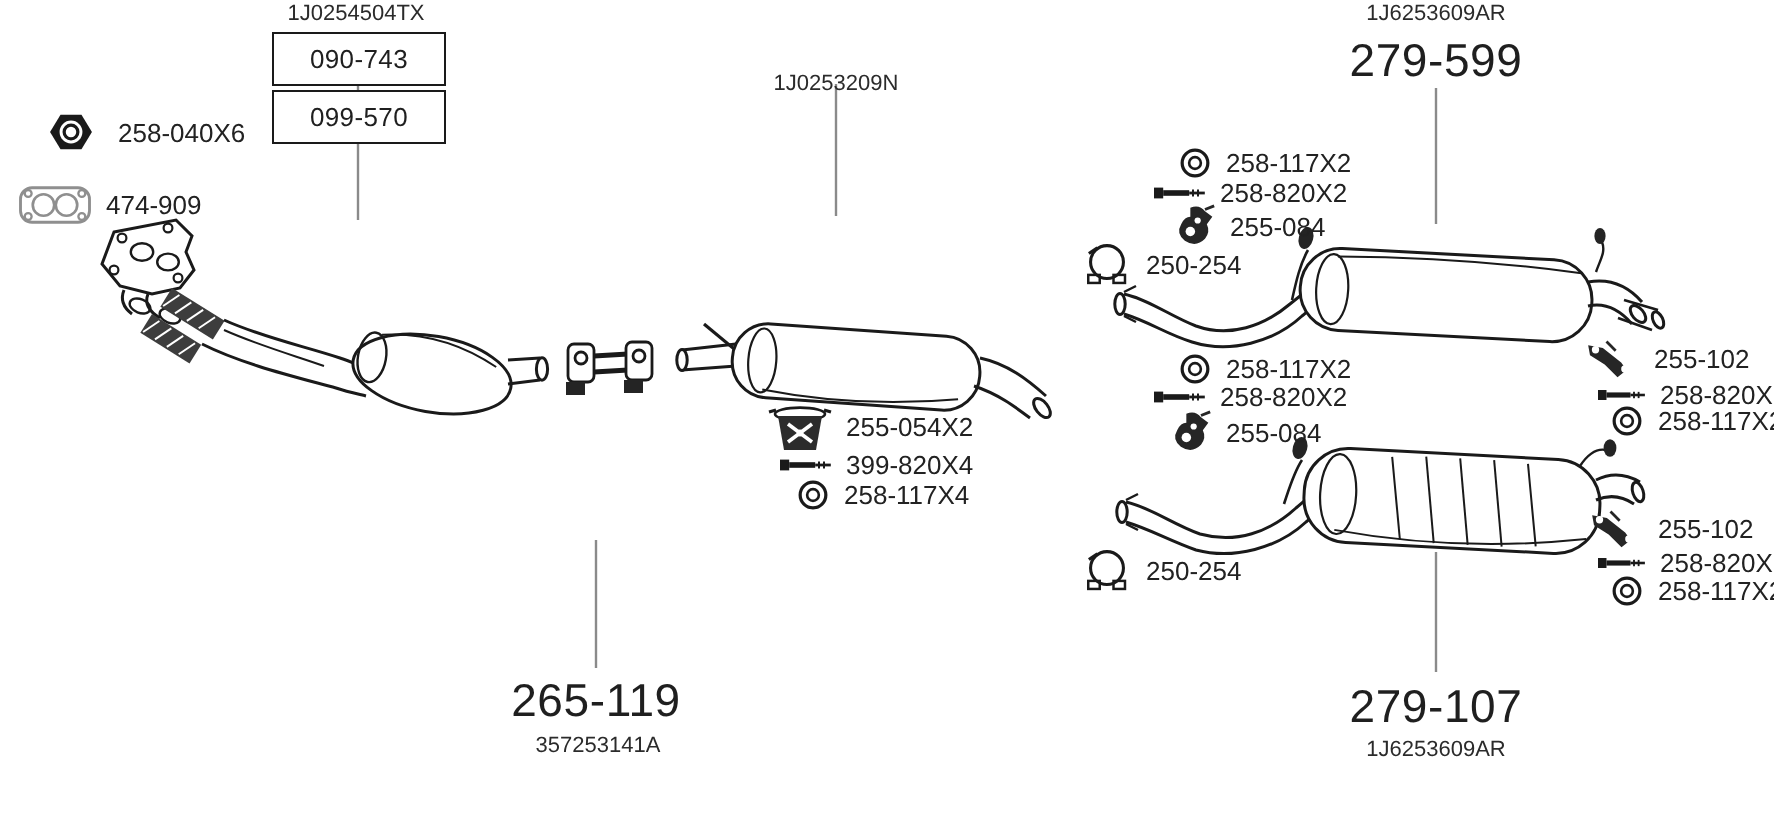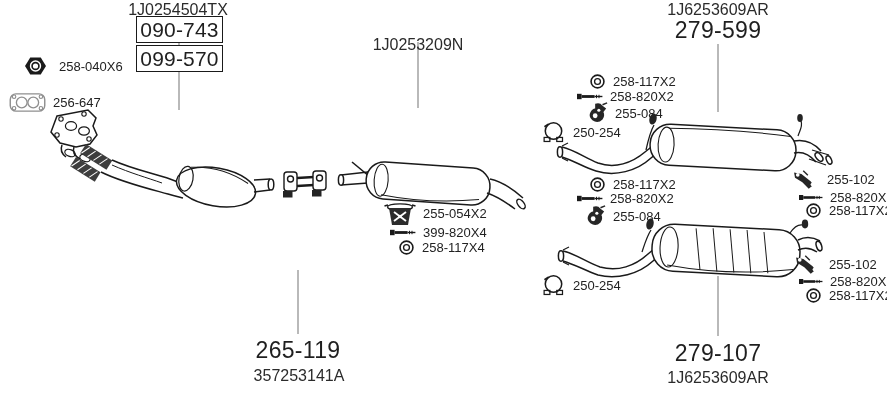--- a/index.html
+++ b/index.html
@@ -1,23 +1,23 @@
 <!DOCTYPE html>
 <html><head>
 <meta charset="utf-8">
 <style>
   html,body{margin:0;padding:0;background:#fff;}
   .stage{position:relative;width:887px;height:409px;background:#ffffff;overflow:hidden;
          font-family:"Liberation Sans",sans-serif;color:#1a1a1a;}
   .abs{position:absolute;}
   .art{position:absolute;left:0;top:0;}
-  .oe{font-size:16px;color:#2b2b2b;text-align:center;white-space:nowrap;}
+  .oe{font-size:11px;color:#2b2b2b;text-align:center;white-space:nowrap;}
   .bignum{font-size:23px;letter-spacing:.3px;text-align:center;white-space:nowrap;color:#1f1f1f;}
   .numbox{border:1.7px solid #1a1a1a;display:flex;align-items:center;justify-content:center;
-          font-size:21px;letter-spacing:.2px;background:#fff;color:#1f1f1f;}
+          font-size:13px;letter-spacing:.2px;background:#fff;color:#1f1f1f;}
   .sysbox{border:1.6px solid #1a1a1a;display:flex;align-items:center;justify-content:center;
           font-size:19px;background:#fff;color:#1f1f1f;margin-top:29px;}
   .plabel{position:absolute;display:flex;align-items:center;gap:7px;}
   .ptxt{font-size:13px;white-space:nowrap;color:#222;}
 </style>
 </head>
 <body>
 
 <div class="stage">
 
@@ -224,21 +224,21 @@
   <div class="plabel" style="left:24px;top:56px;gap:12px;">
     <svg width="23" height="20">
         <use href="#sym-nut"></use>
       </svg>
     <span class="ptxt">258-040X6</span>
   </div>
   <div class="plabel" style="left:9px;top:91px;">
     <svg width="37" height="23">
         <use href="#sym-gasket"></use>
       </svg>
-    <span class="ptxt">256-647</span>
+    <span class="ptxt">474-909</span>
   </div>
 
   <div class="plabel" style="left:589px;top:73px;">
     <svg width="17" height="17">
         <use href="#sym-washer"></use>
       </svg>
     <span class="ptxt">258-117X2</span>
   </div>
   <div class="plabel" style="left:577px;top:89px;">
     <svg width="26" height="9">

